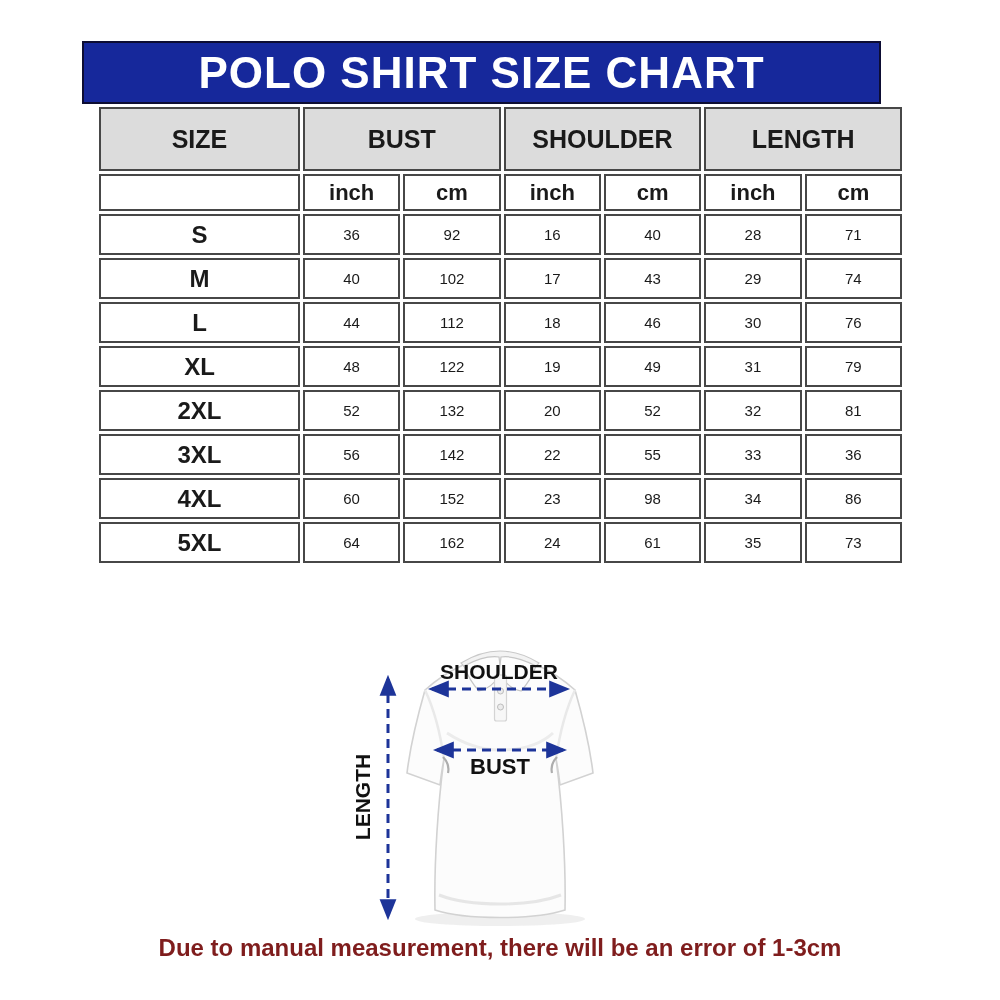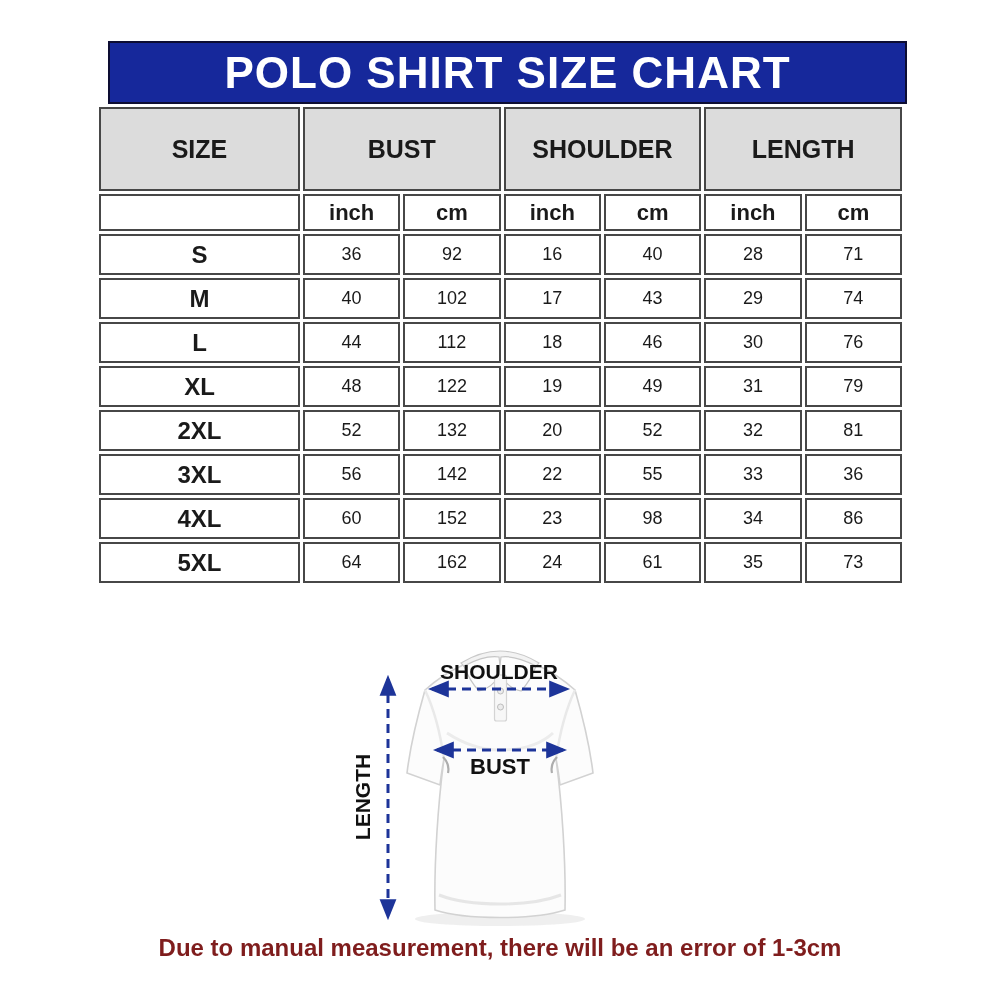--- a/index.html
+++ b/index.html
@@ -2,42 +2,42 @@
 <html><head>
 <meta charset="utf-8">
 <style>
   html,body{margin:0;padding:0;background:#ffffff;}
   .page{
     position:relative;width:1000px;height:1000px;background:#ffffff;overflow:hidden;
     font-family:"Liberation Sans","DejaVu Sans",sans-serif;color:#1a1a1a;
   }
   
   .banner{
-    position:absolute;left:108px;top:41px;width:795px;height:59px;
+    position:absolute;left:82px;top:41px;width:795px;height:59px;
     background:#16289B;border:2px solid #0d0d33;
     display:flex;align-items:center;justify-content:center;
   }
   .banner span{
     color:#ffffff;font-size:44px;font-weight:bold;letter-spacing:1px;white-space:nowrap;
   }
   
   table.size-table{
     position:absolute;left:96px;top:104px;width:809px;
     border-collapse:separate;border-spacing:3px;table-layout:fixed;
   }
   table.size-table th, table.size-table td{
     border:2px solid #474747;text-align:center;vertical-align:middle;
     background:#ffffff;padding:0;overflow:hidden;white-space:nowrap;
   }
-  tr.head-row{height:84px;padding-left:40px;}
+  tr.head-row{height:64px;padding-left:40px;}
   tr.head-row th{background:#dcdcdc;font-size:25px;font-weight:bold;}
   tr.unit-row{height:37px;}
   tr.unit-row td{font-size:22px;font-weight:bold;margin-top:39px;}
   tr.data-row{height:41px;}
-  tr.data-row td{font-size:18px;}
+  tr.data-row td{font-size:15px;}
   tr.data-row td.size-cell{font-weight:bold;font-size:24px;}
   
   .diagram{position:absolute;left:335px;top:633px;width:340px;height:300px;}
   
   .note{
     position:absolute;left:0;top:934px;width:1000px;text-align:center;
     font-size:24px;font-weight:bold;color:#7f1d1d;
   }
 </style>
 </head>

